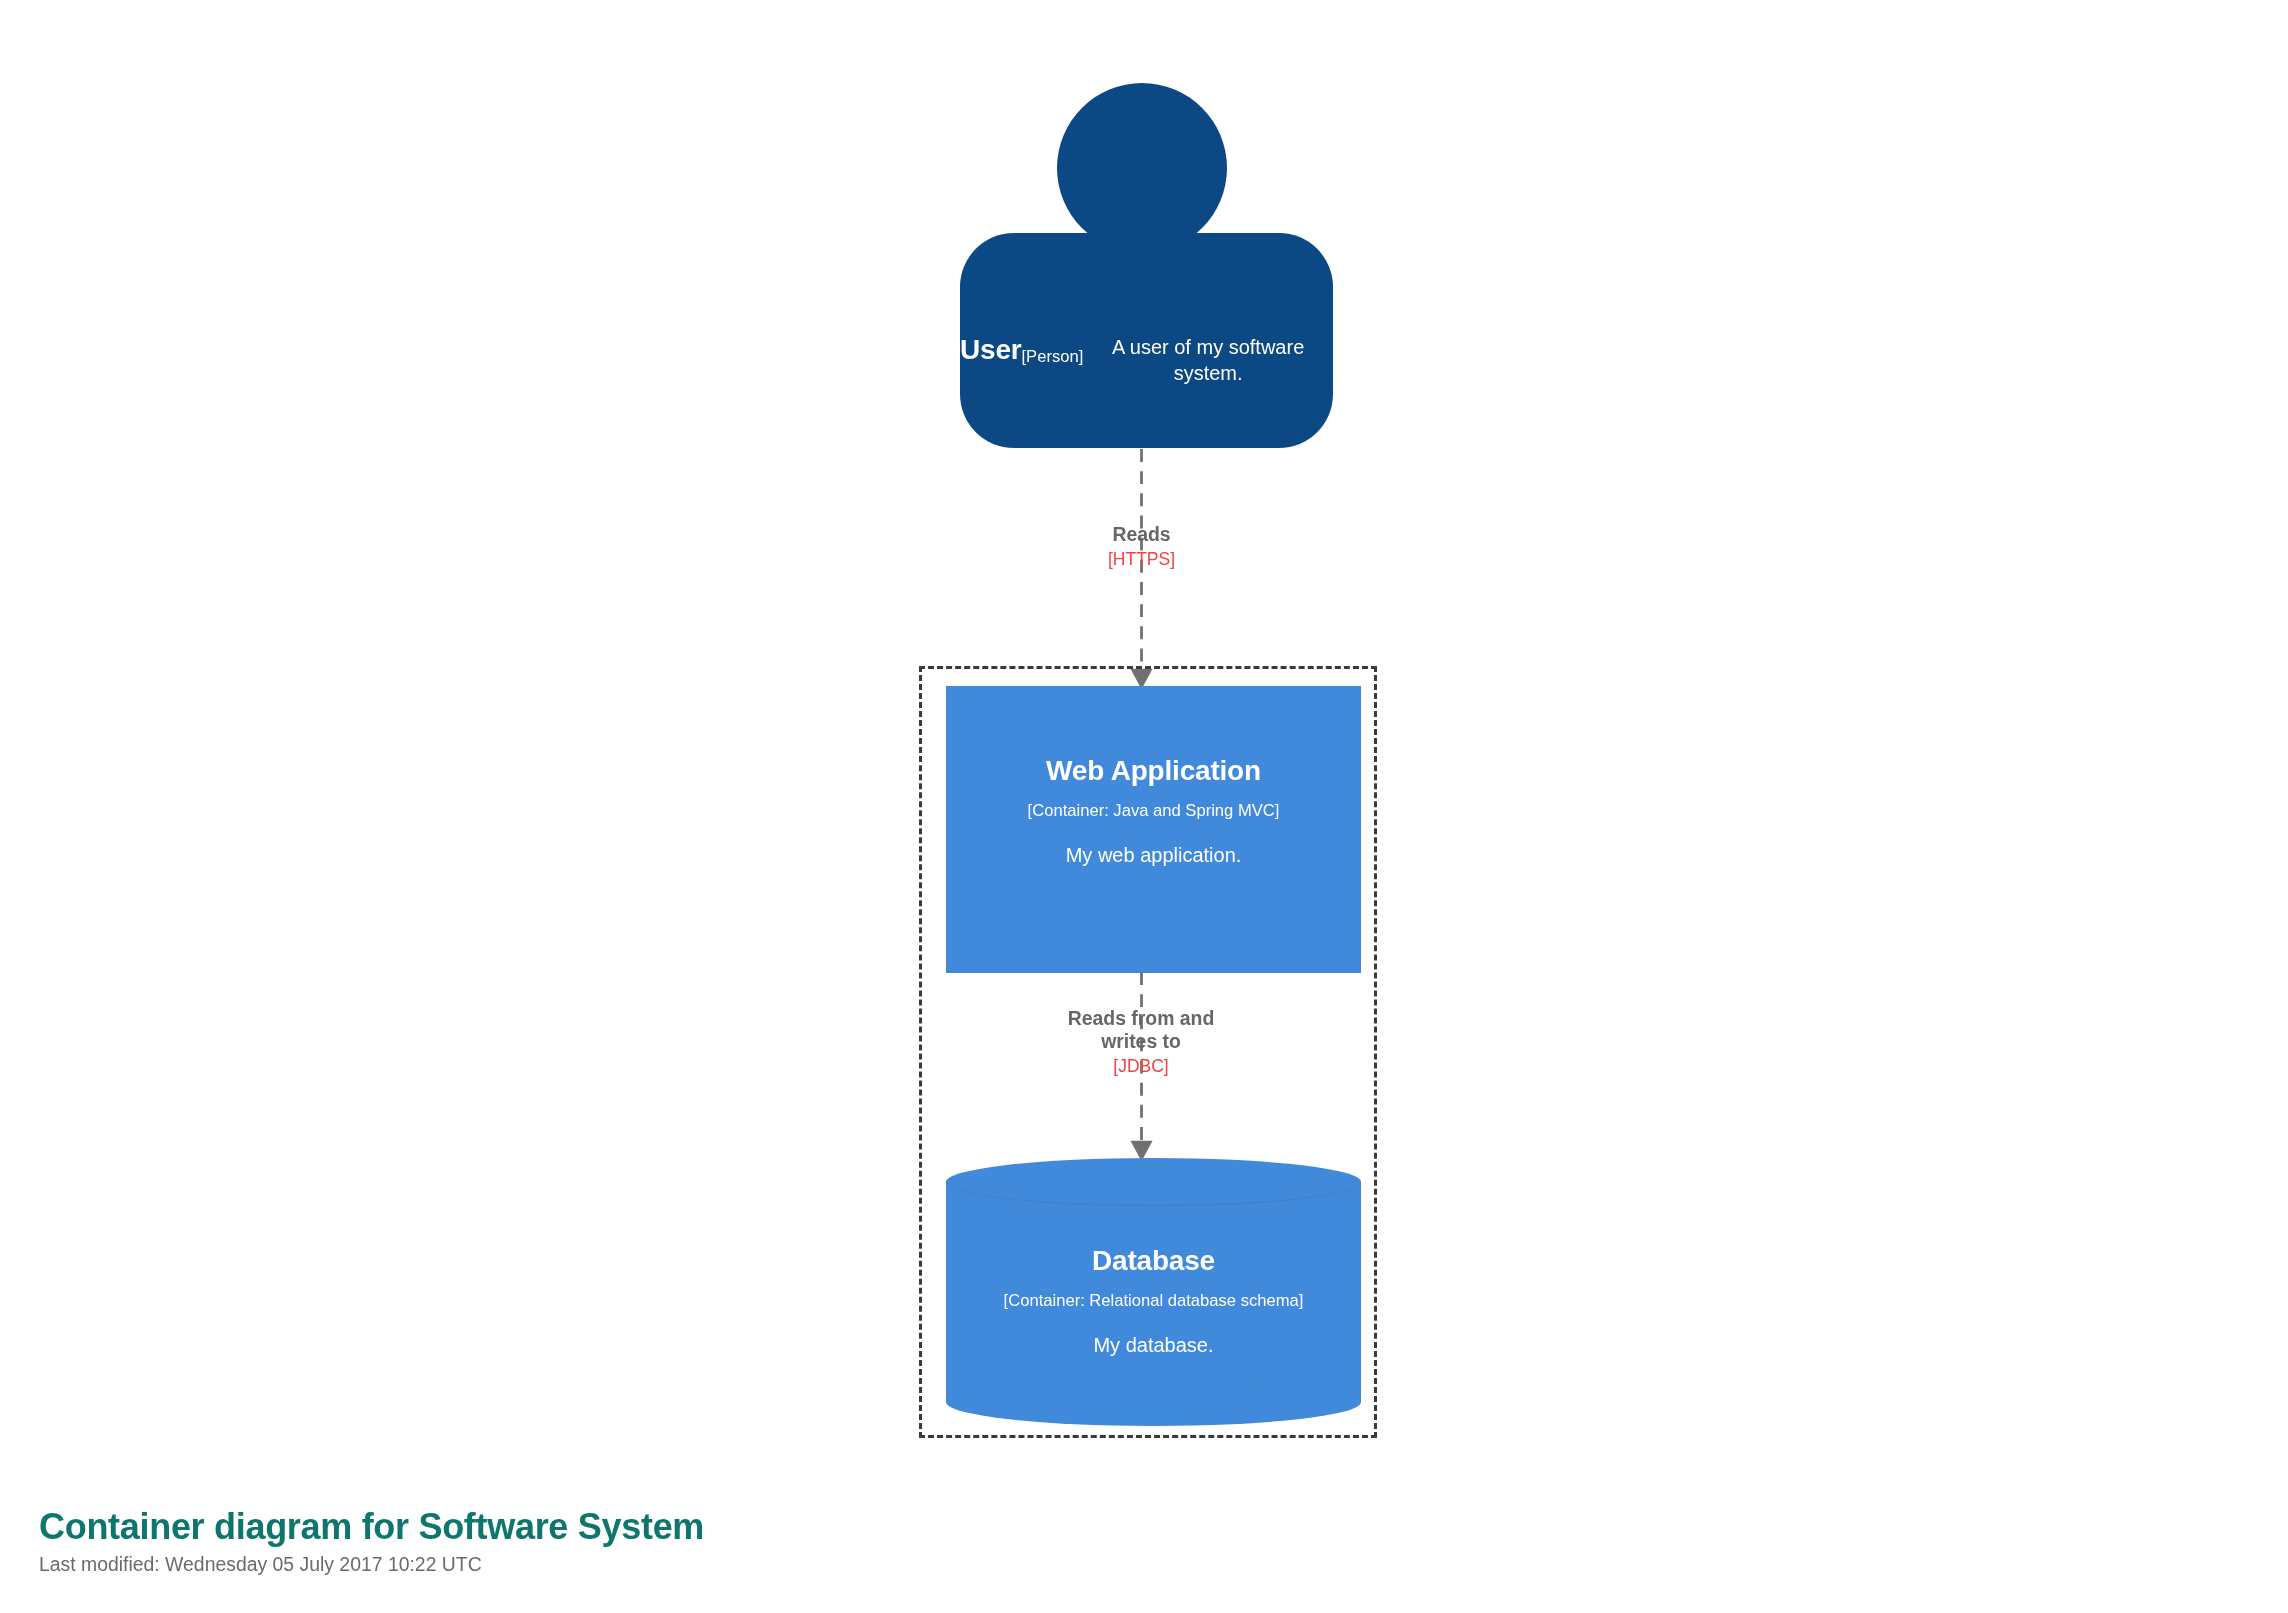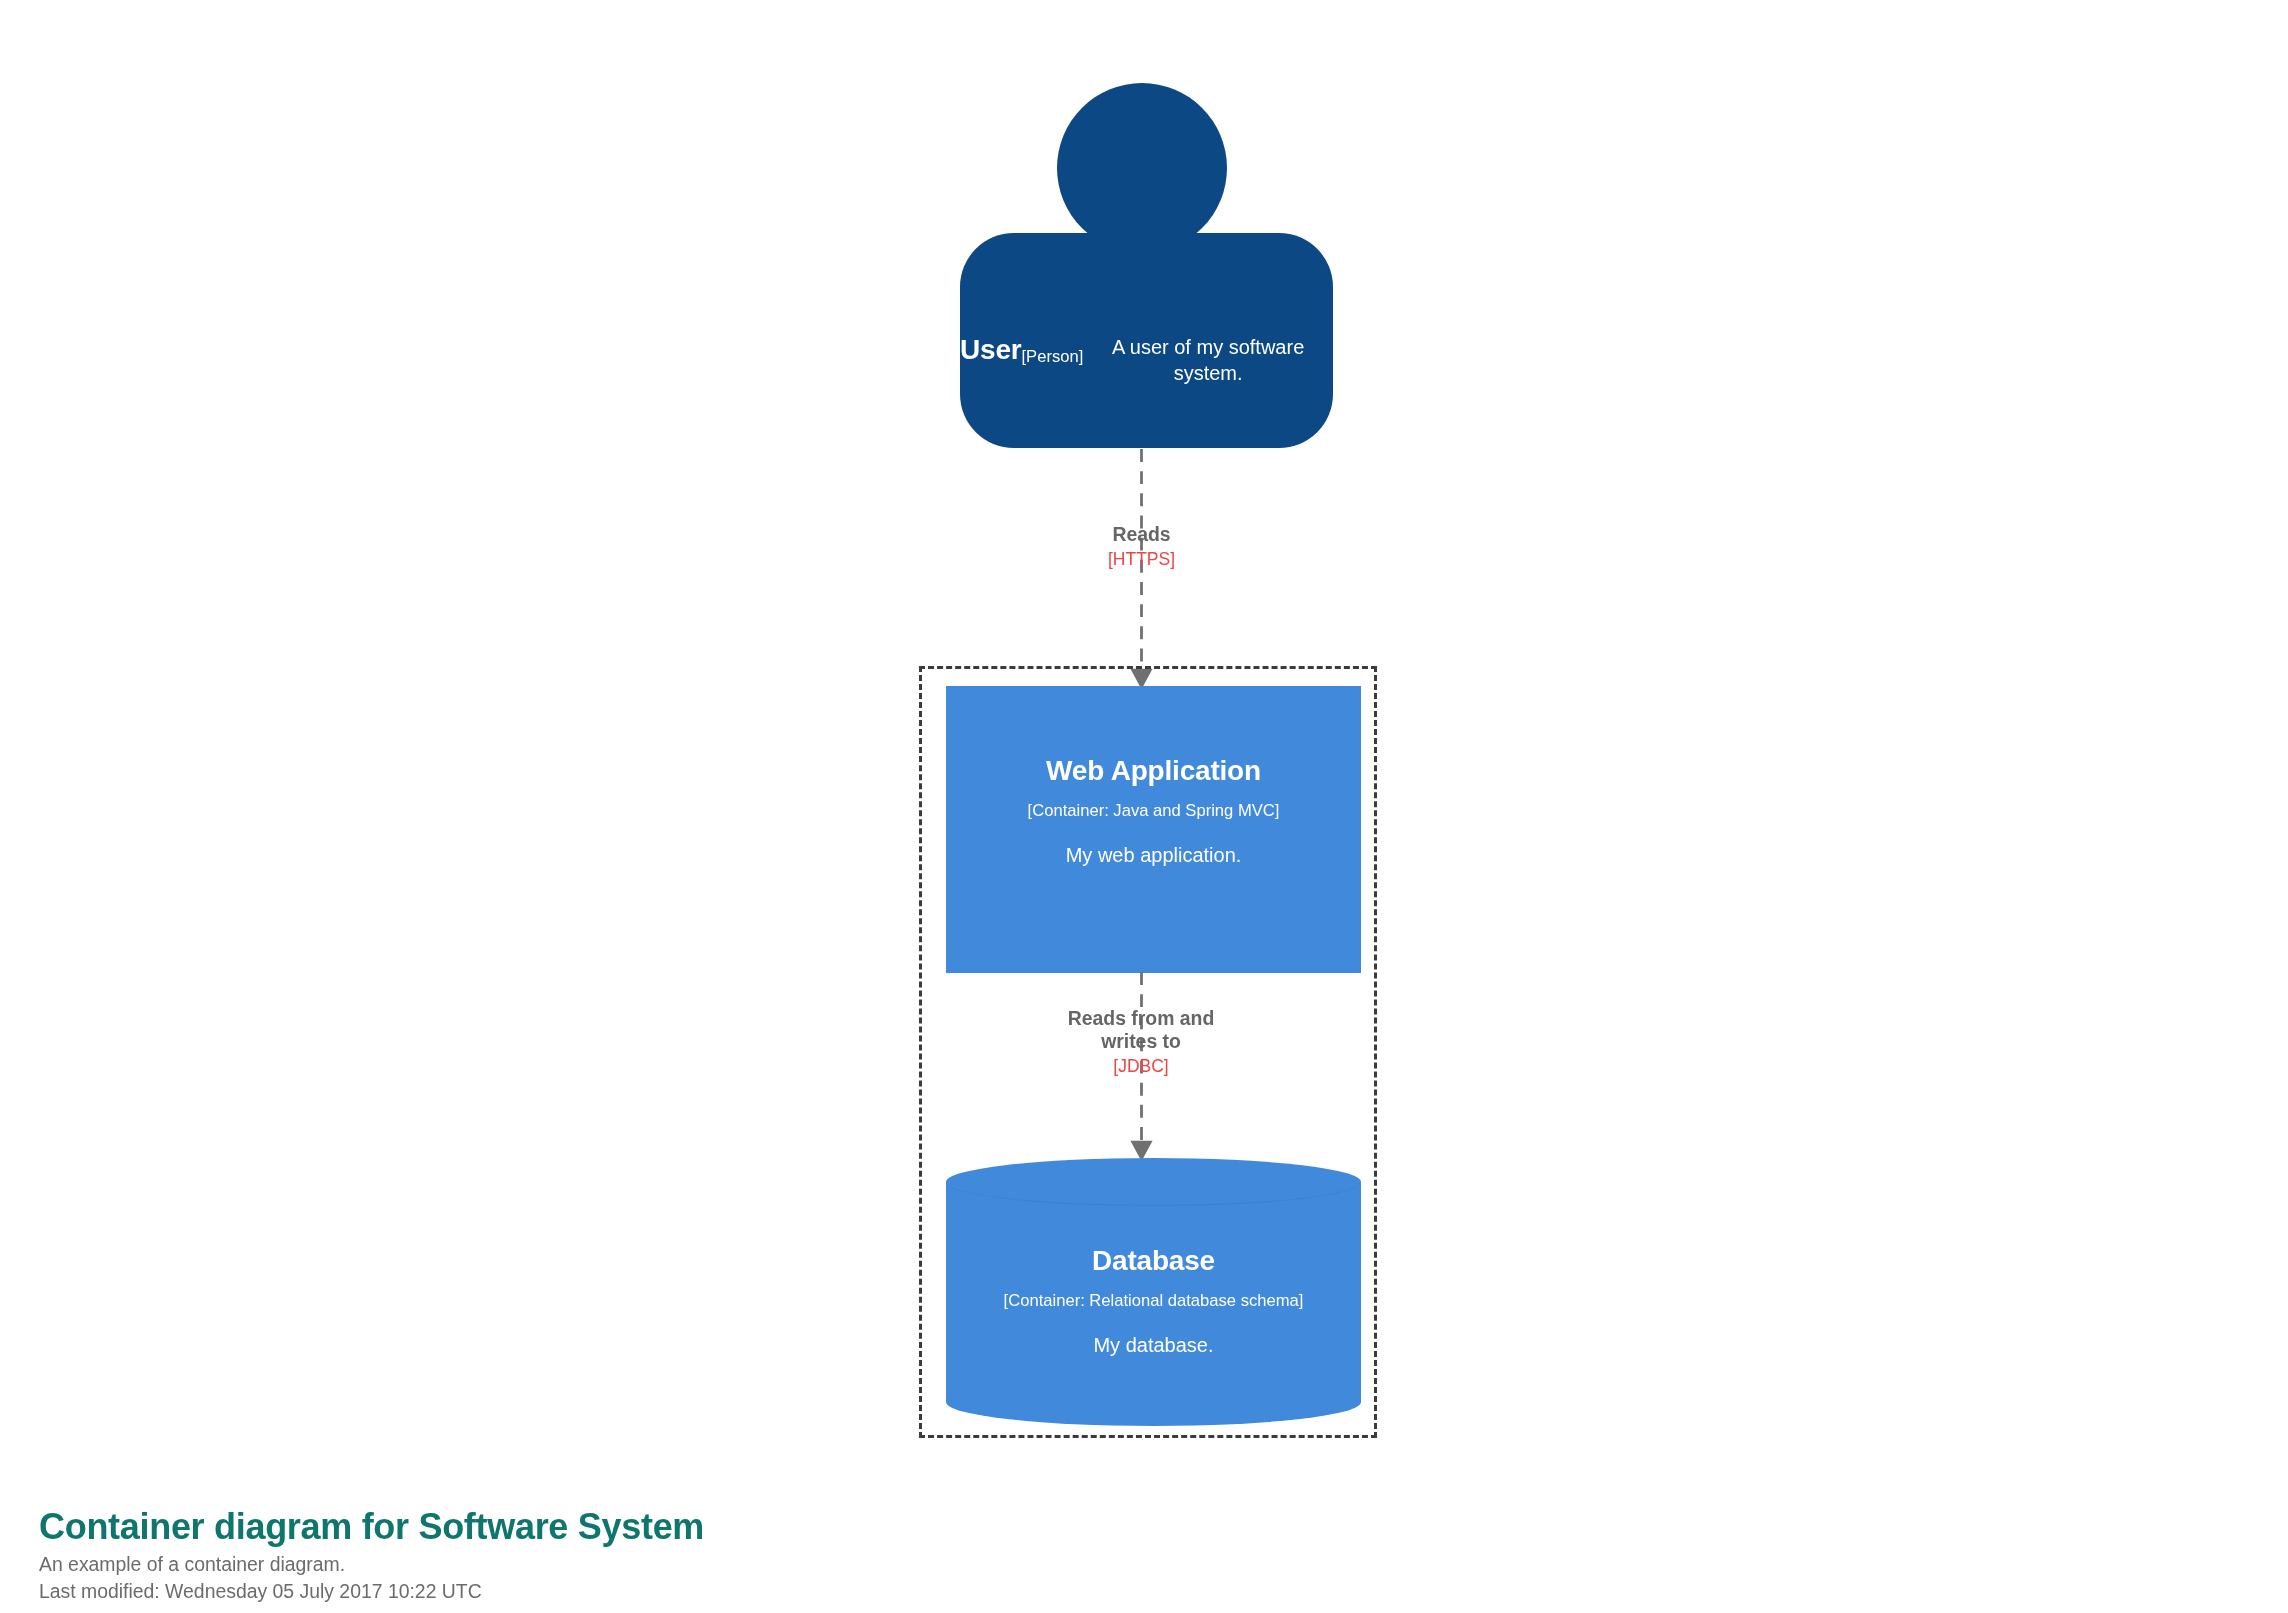--- a/index.html
+++ b/index.html
@@ -283,18 +283,17 @@
     <div class="cyl-rim"></div>
     <div class="cyl-text">
       <div class="node-name">Database</div>
       <div class="node-tech">[Container: Relational database schema]</div>
       <div class="node-desc">My database.</div>
     </div>
   </div>
 
   <div class="caption">
     <div class="caption-title">Container diagram for Software System</div>
-    <div class="caption-line">An example of a container diagram.</div>
     <div class="caption-line">Last modified: Wednesday 05 July 2017 10:22 UTC</div>
   </div>
 
 </div>
 
 
 </body></html>

